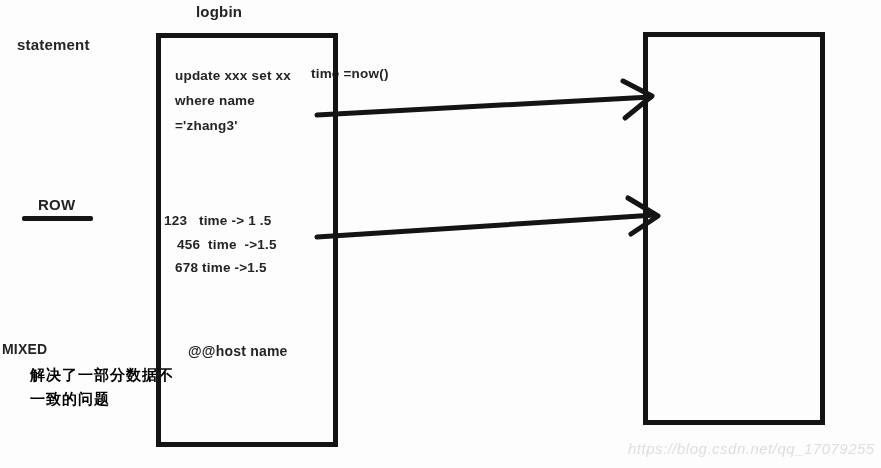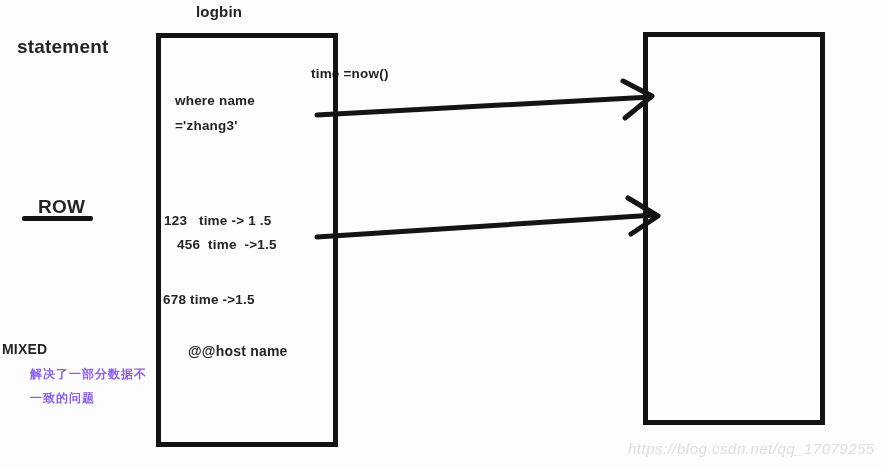--- a/index.html
+++ b/index.html
@@ -12,23 +12,23 @@
     color:#1f1f1f;
   }
   .txt{
     position:absolute;
     white-space:pre;
     font-weight:bold;
     color:#242424;
     letter-spacing:.2px;
     text-align:right;
   }
-  .lbl{font-size:19px;}
+  .lbl{font-size:15px;}
   .boxtxt{font-size:13.5px;}
-  .cjk{font-size:12px;font-weight:600;color:#8b5cf6;letter-spacing:1px;}
+  .cjk{font-size:15px;font-weight:600;color:#000000;letter-spacing:1px;}
   .box{
     position:absolute;
     border:5px solid #141414;
     background:transparent;
   }
   #logbin-title{left:196px;top:3px;font-size:15px;}
   #statement-label{left:17px;top:36px;}
   #row-label{left:38px;top:196px;}
   #row-underline{
     position:absolute;left:22px;top:216px;
@@ -38,21 +38,21 @@
   #mixed-note1{left:30px;top:366px;}
   #mixed-note2{left:30px;top:390px;}
   #logbin-box{left:156px;top:33px;width:172px;height:404px;}
   #destination-box{left:643px;top:32px;width:172px;height:383px;}
   #sql-line1{left:175px;top:68px;}
   #time-expr{left:311px;top:66px;}
   #sql-line2{left:175px;top:93px;}
   #sql-line3{left:175px;top:118px;}
   #row-line-1{left:164px;top:213px;}
   #row-line-2{left:177px;top:237px;}
-  #row-line-3{left:163px;top:260px;margin-top:32px;}
+  #row-line-3{left:175px;top:260px;}
   #host-var{left:188px;top:343px;font-size:14px;}
   #host-note{left:182px;top:370px;}
   #arrows{position:absolute;left:0;top:0;pointer-events:none;}
   #watermark{
     position:absolute;left:628px;top:440px;
     font-size:15px;font-weight:normal;color:#dedede;
     letter-spacing:.5px;white-space:pre;font-style:italic;
   }
 </style>
 </head>
@@ -61,20 +61,21 @@
 <div id="canvas">
 
   <div class="txt" id="logbin-title">logbin</div>
   <div class="txt lbl" id="statement-label">statement</div>
   <div class="txt lbl" id="row-label">ROW</div>
   <div id="row-underline"></div>
   <div class="txt lbl" id="mixed-label">MIXED</div>
   <div class="txt cjk" id="mixed-note1">解决了一部分数据不</div>
   <div class="txt cjk" id="mixed-note2">一致的问题</div>
 
+  <div class="txt boxtxt" id="sql-line1">update xxx set xx</div>
   <div class="txt boxtxt" id="time-expr">time =now()</div>
   <div class="txt boxtxt" id="sql-line2">where name</div>
   <div class="txt boxtxt" id="sql-line3">='zhang3'</div>
 
   <div class="txt boxtxt" id="row-line-1">123   time -&gt; 1 .5</div>
   <div class="txt boxtxt" id="row-line-2">456  time  -&gt;1.5</div>
   <div class="txt boxtxt" id="row-line-3">678 time -&gt;1.5</div>
 
   <div class="txt" id="host-var">@@host name</div>
 

